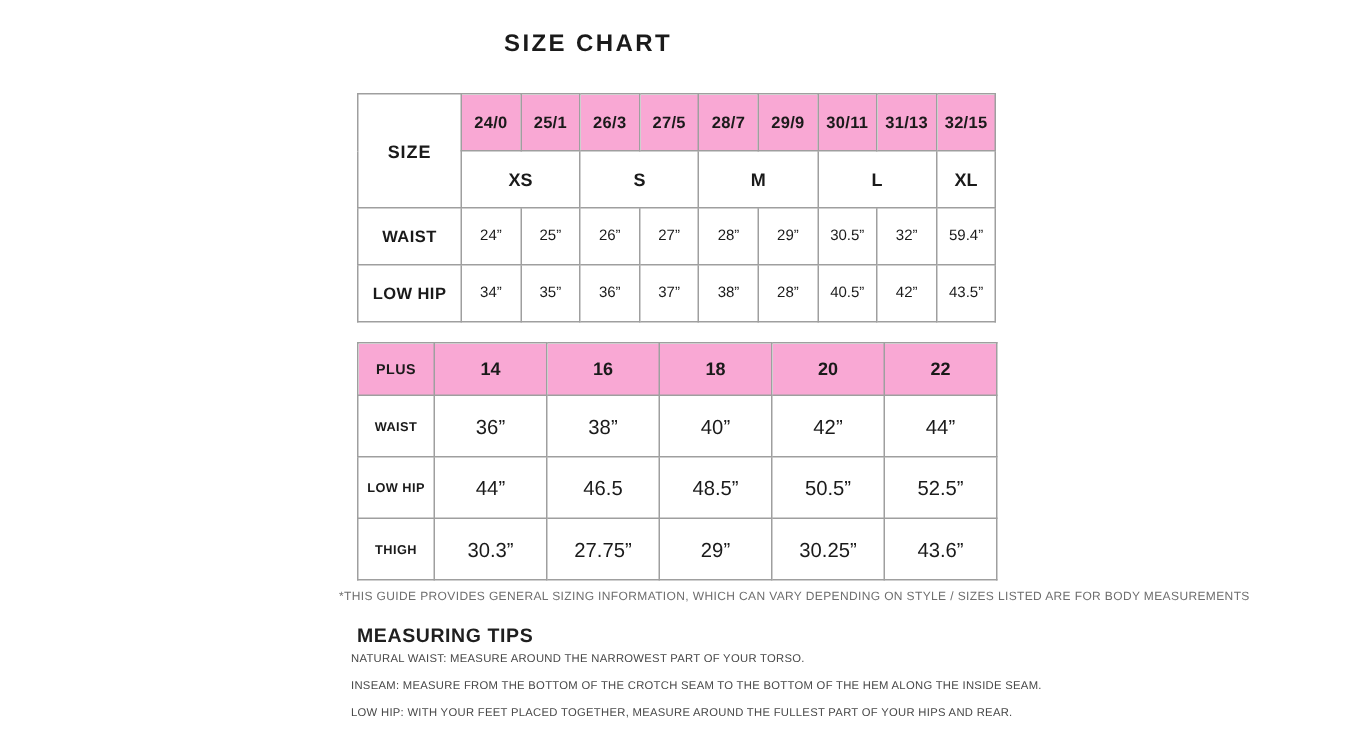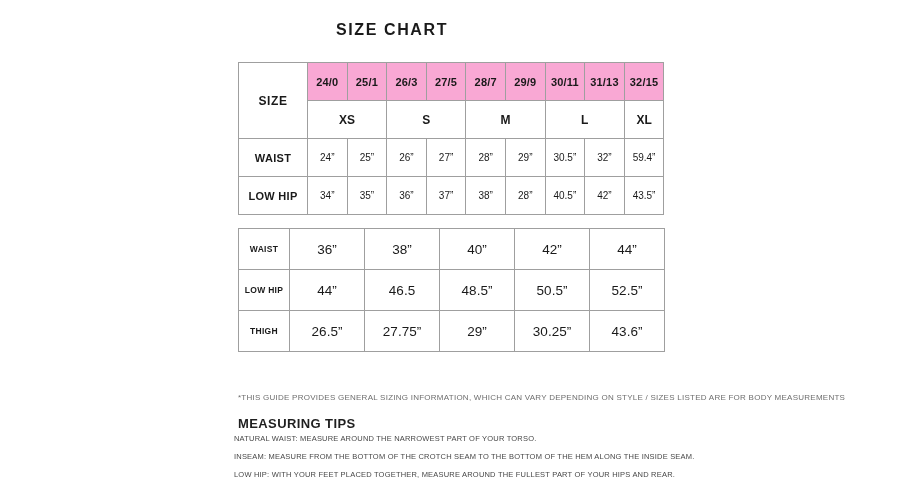--- a/index.html
+++ b/index.html
@@ -56,21 +56,21 @@
   #plus-table tr.hdr td  { height: 34px; }
   #plus-table tr.data td { height: 40px; }
   .t2-corner { font-size: 9.5px;  font-weight: bold; letter-spacing: 0.3px; }
   .t2-num    { font-size: 12px;   font-weight: bold; }
   .t2-label  { font-size: 8.5px;  font-weight: bold; letter-spacing: 0.3px; }
   .t2-val    { font-size: 13.5px; font-weight: normal; }
 
   .footnote {
     position: absolute;
     top: 393px;
-    left: 238px;
+    left: 226px;
     font-size: 8px;
     letter-spacing: 0.25px;
     color: #6e6e6e;
     white-space: nowrap;
   }
   .tips-heading {
     position: absolute;
     top: 416px;
     left: 238px;
     font-size: 13px;
@@ -159,39 +159,47 @@
 <table id="plus-table">
   <colgroup>
     <col style="width:51px">
     <col style="width:75px">
       <col style="width:75px">
       <col style="width:75px">
     <col style="width:75px">
       <col style="width:75px">
   </colgroup>
   <tbody>
+      <tr class="hdr">
+    <td class="grey t2-corner">PLUS</td>
+    <td class="grey t2-num">14</td>
+    <td class="grey t2-num">16</td>
+    <td class="grey t2-num">18</td>
+    <td class="grey t2-num">20</td>
+    <td class="grey t2-num">22</td>
+  </tr>
   <tr class="data">
     <td class="t2-label">WAIST</td>
     <td class="t2-val">36”</td>
     <td class="t2-val">38”</td>
     <td class="t2-val">40”</td>
     <td class="t2-val">42”</td>
     <td class="t2-val">44”</td>
   </tr>
   <tr class="data">
     <td class="t2-label">LOW HIP</td>
     <td class="t2-val">44”</td>
     <td class="t2-val">46.5</td>
     <td class="t2-val">48.5”</td>
     <td class="t2-val">50.5”</td>
     <td class="t2-val">52.5”</td>
   </tr>
   <tr class="data">
     <td class="t2-label">THIGH</td>
-    <td class="t2-val">26.5”</td>
+    <td class="t2-val">30.3”</td>
     <td class="t2-val">27.75”</td>
     <td class="t2-val">29”</td>
     <td class="t2-val">30.25”</td>
     <td class="t2-val">43.6”</td>
   </tr>
 </tbody>
   </table>
 
 <div class="footnote">*THIS GUIDE PROVIDES GENERAL SIZING INFORMATION, WHICH CAN VARY DEPENDING ON STYLE / SIZES LISTED ARE FOR BODY MEASUREMENTS</div>
 

